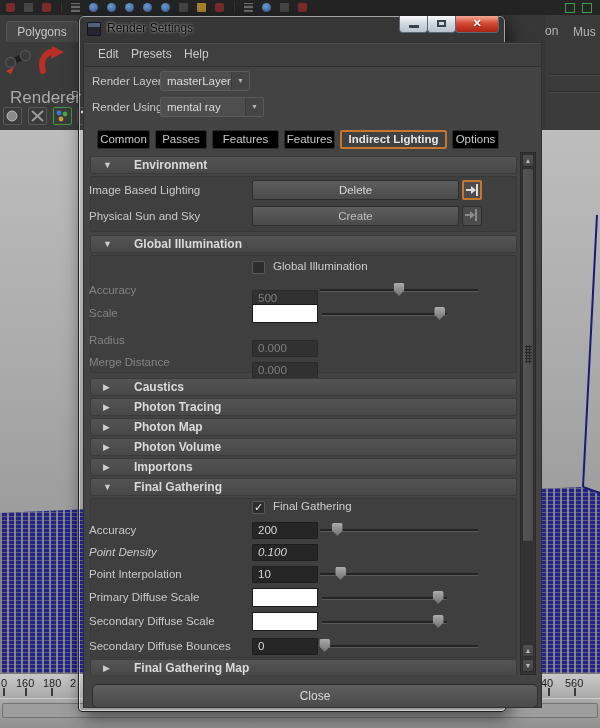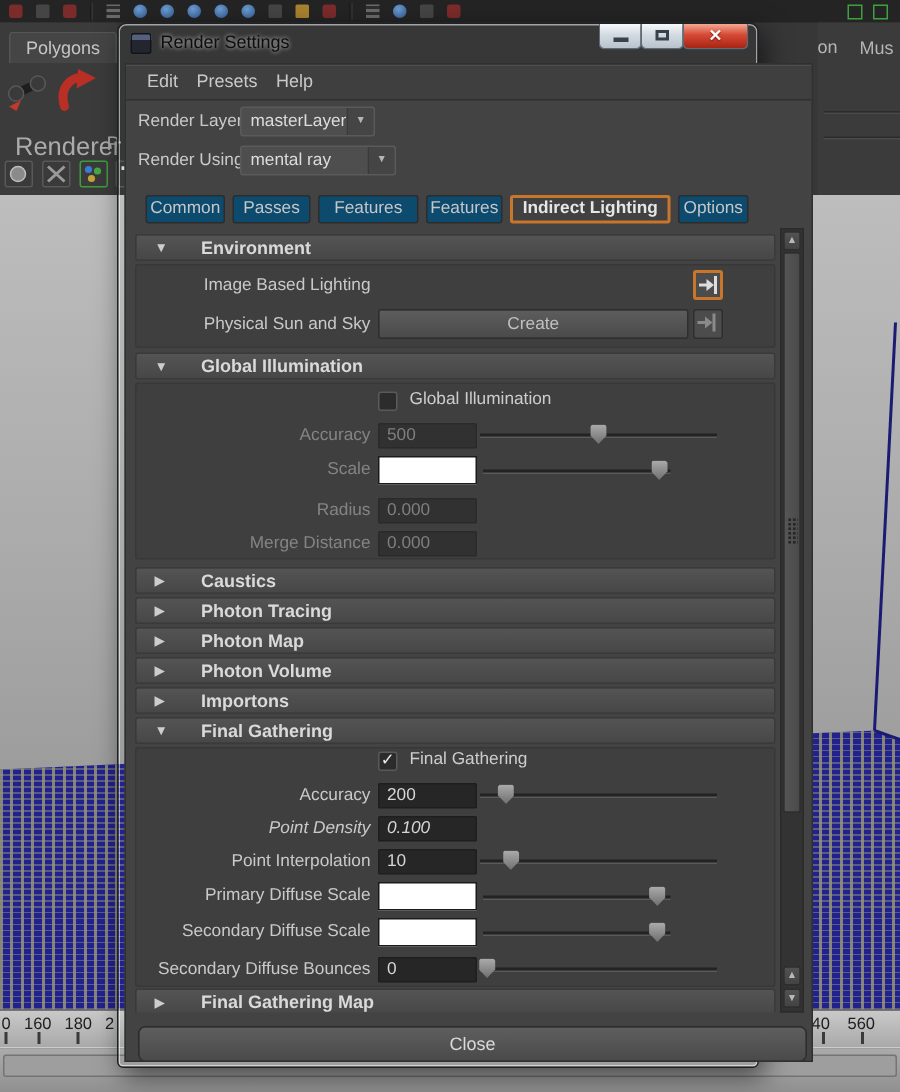--- a/index.html
+++ b/index.html
@@ -77,38 +77,38 @@
     border-bottom:1px solid #313131;box-shadow:inset 0 1px 0 #4e4e4e;}
   .menuitem{position:absolute;top:4px;font-size:12px;color:#c9c9c9;}
   .rowline{position:absolute;left:0;width:100%;height:20px;font-size:11.5px;color:#c9c9c9;}
   .ddlabel{position:absolute;left:8px;line-height:20px;}
   .dd{position:absolute;top:0;height:20px;background:#4e4e4e;border:1px solid #5a5a5a;
     border-radius:2px;box-sizing:border-box;}
   .dd .val{display:block;margin-right:18px;padding-left:6px;font-size:11.5px;color:#dcdcdc;line-height:18px;white-space:nowrap;}
   .dd .arr{position:absolute;right:0;top:0;bottom:0;width:17px;background:#454545;border-left:1px solid #3a3a3a;
     color:#b5b5b5;font-size:7px;line-height:18px;text-align:center;border-radius:0 2px 2px 0;}
   
-  .tab{position:absolute;top:87px;height:19px;background:#0c4a6e;border:1px solid #2c2c2c;border-radius:2px;
+  .tab{position:absolute;top:87px;height:19px;background:#000000;border:1px solid #2c2c2c;border-radius:2px;
     box-sizing:border-box;color:#c6c6c6;font-size:11.5px;text-align:center;line-height:16px;}
   .tab.sel{border:2px solid #C8762B;background:#414141;color:#e6e6e6;line-height:14px;font-weight:bold;}
   
   .scrollarea{position:absolute;left:5px;top:109px;width:431px;height:523px;overflow:hidden;}
   .sechead{position:absolute;left:1px;width:427px;height:18px;box-sizing:border-box;
     background:linear-gradient(180deg,#545454,#474747);border:1px solid #3a3a3a;border-radius:2px;
     font-weight:bold;font-size:12px;color:#dadada;line-height:16px;}
   .sechead .tri{position:absolute;left:12px;top:0;font-size:9px;color:#cdcdcd;font-weight:normal;line-height:17px;}
   .sechead .ttl{position:absolute;left:43px;top:0;}
   .secbody{position:absolute;left:1px;width:427px;background:#3f3f3f;border:1px solid #383838;
     border-radius:2px;box-sizing:border-box;}
   .arow{position:absolute;left:0;width:100%;font-size:11.5px;}
-  .lbl{position:absolute;left:0;top:0;width:158px;text-align:right;color:#c9c9c9;}
+  .lbl{position:absolute;left:0;top:0;width:158px;text-align:left;color:#c9c9c9;}
   .lbl.dis{color:#848484;}
   .fld{position:absolute;left:163px;top:0;width:66px;height:17px;box-sizing:border-box;background:#262626;
     border:1px solid #1e1e1e;border-radius:1px;color:#d6d6d6;line-height:15px;padding-left:5px;}
-  .fld.dis{background:#313131;border-color:#2a2a2a;color:#7f7f7f;}
+  .fld.dis{background:#313131;border-color:#2a2a2a;color:#7f7f7f;margin-top:8px;}
   .swatch{position:absolute;left:163px;top:0;width:66px;height:19px;box-sizing:border-box;border:1px solid #1a1a1a;}
   .mbtn{position:absolute;left:163px;top:0;width:207px;height:20px;box-sizing:border-box;
     background:linear-gradient(180deg,#5d5d5d,#4a4a4a);border:1px solid #2e2e2e;border-radius:2px;
     color:#d9d9d9;font-size:11.5px;text-align:center;line-height:18px;}
   .mbtn.dim{color:#c0c0c0;}
   .conbtn{position:absolute;left:373px;top:0;width:20px;height:20px;box-sizing:border-box;
     background:#4c4c4c;border:1px solid #2e2e2e;border-radius:2px;}
   .conbtn.hl{border:2px solid #C8762B;}
   .cb{position:absolute;left:163px;top:1px;width:13px;height:13px;box-sizing:border-box;background:#2c2c2c;
     border:1px solid #5a5a5a;border-radius:2px;color:#ececec;font-size:11px;line-height:11px;text-align:center;}
@@ -287,20 +287,21 @@
 
     <div class="scrollarea">
 
       <div class="sechead" style="top:4px;">
         <span class="tri">▼</span>
         <span class="ttl">Environment</span>
       </div>
       <div class="secbody" style="top:24px;height:56px;"></div>
       <div class="arow" style="top:28px;height:20px;">
         <span class="lbl" style="line-height:20px;">Image Based Lighting</span>
+        <span class="mbtn">Delete</span>
         <span class="conbtn hl">
           <svg width="16" height="16" viewBox="0 0 16 16">
             <path d="M2 8 h7" stroke="#ddd" stroke-width="2"></path>
               <path d="M7 4 l5 4 -5 4 z" fill="#ddd"></path>
               <path d="M13 2 v12" stroke="#ddd" stroke-width="2"></path>
           </svg>
         </span>
       </div>
       <div class="arow" style="top:54px;height:20px;">
         <span class="lbl" style="line-height:20px;">Physical Sun and Sky</span>

